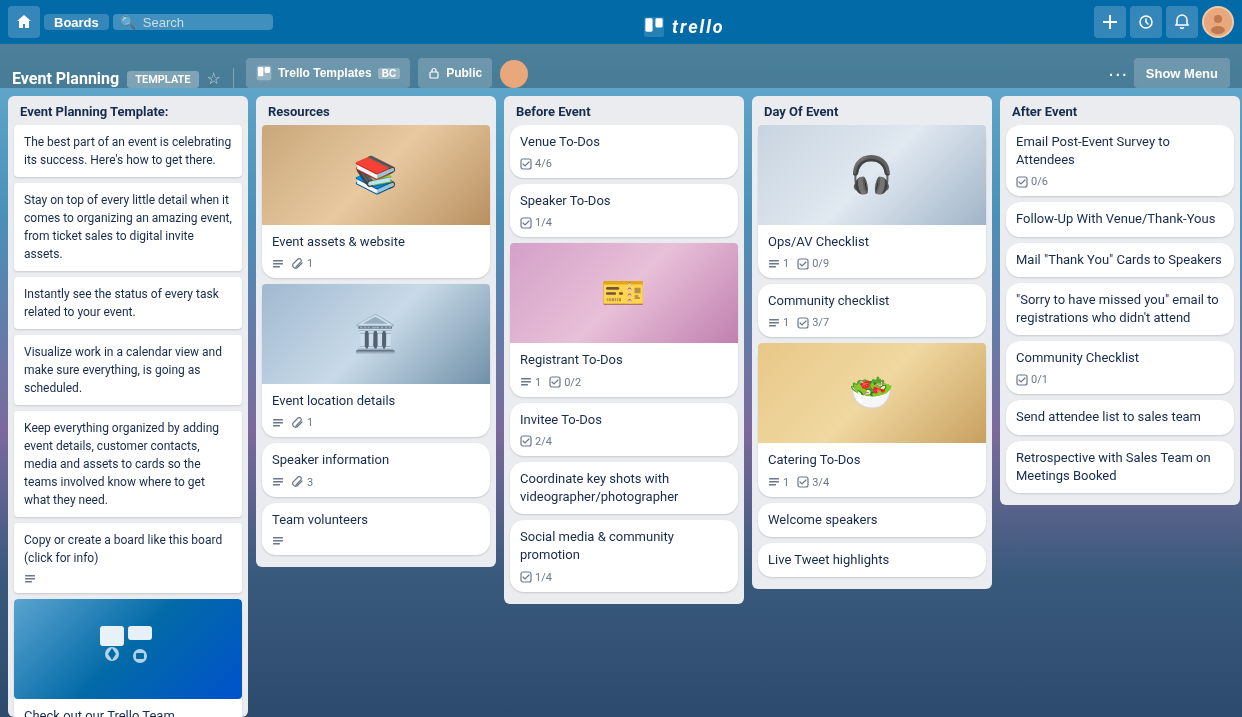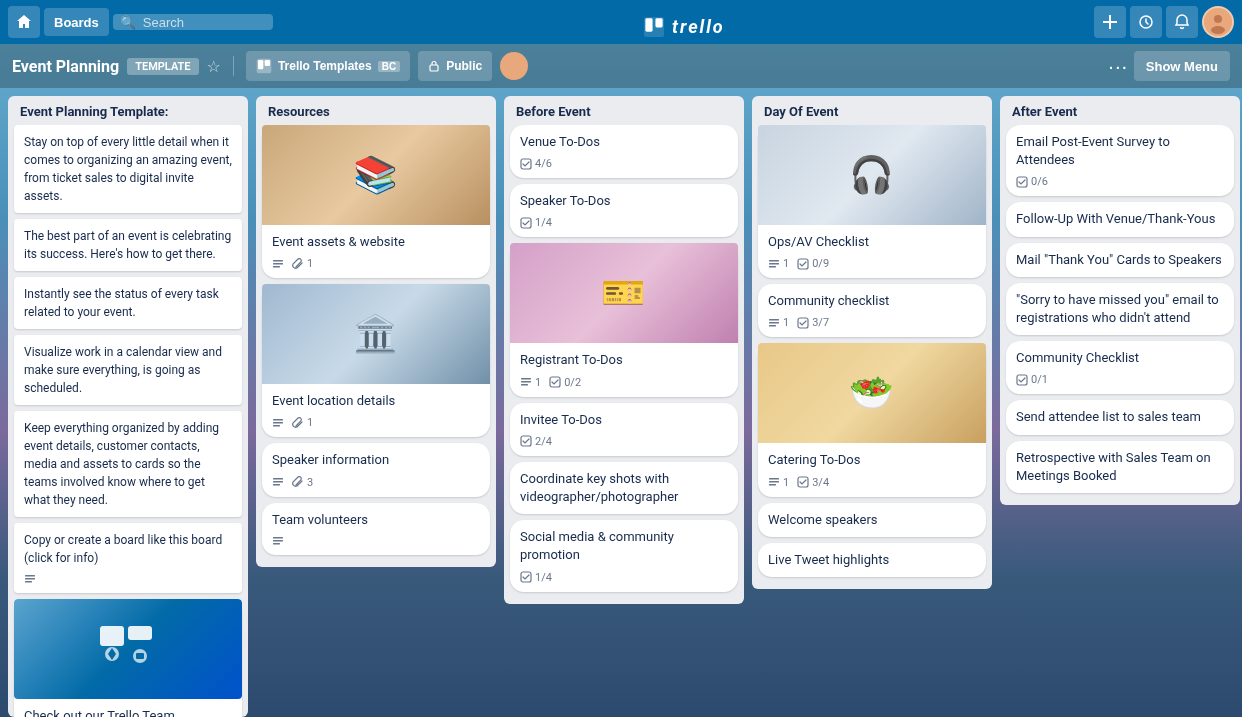--- a/index.html
+++ b/index.html
@@ -30,21 +30,21 @@
       align-items: center;
       justify-content: center;
       cursor: pointer;
       font-size: 16px;
     }
     .nav-boards-btn {
       background: rgba(255,255,255,0.2);
       border: none;
       border-radius: 4px;
       color: white;
-      height: 28px;
+      height: 16px;
       padding: 0 10px;
       cursor: pointer;
       font-size: 13px;
       font-weight: 700;
     }
     .nav-search {
       background: rgba(255,255,255,0.25);
       border: none;
       border-radius: 4px;
       color: white;
@@ -101,21 +101,21 @@
       font-size: 13px;
       font-weight: 700;
       overflow: hidden;
     }
 
     
     .board-header {
       background: rgba(0,0,0,0.25);
       height: 44px;
       display: flex;
-      align-items: center;
+      align-items: flex-end;
       padding: 0 12px;
       gap: 8px;
     }
     .board-title {
       color: white;
       font-size: 16px;
       font-weight: 700;
       cursor: pointer;
     }
     .board-badge {
@@ -417,24 +417,24 @@
     <button class="show-menu-btn">Show Menu</button>
   </div>
 </div>
 
 <div class="board-content">
 
   <div class="list">
     <div class="list-header">Event Planning Template:</div>
     <div class="list-cards">
       <div class="desc-card-inner">
+        <span>The best part of an event is celebrating its success. Here's how to get there.</span>
+      </div>
+      <div class="desc-card-inner">
         <span>Stay on top of every little detail when it comes to organizing an amazing event, from ticket sales to digital invite assets.</span>
-      </div>
-      <div class="desc-card-inner">
-        <span>The best part of an event is celebrating its success. Here's how to get there.</span>
       </div>
       <div class="desc-card-inner">
         <span>Instantly see the status of every task related to your event.</span>
       </div>
       <div class="desc-card-inner">
         <span>Visualize work in a calendar view and make sure everything, is going as scheduled.</span>
       </div>
       <div class="desc-card-inner">
         <span>Keep everything organized by adding event details, customer contacts, media and assets to cards so the teams involved know where to get what they need.</span>
       </div>

